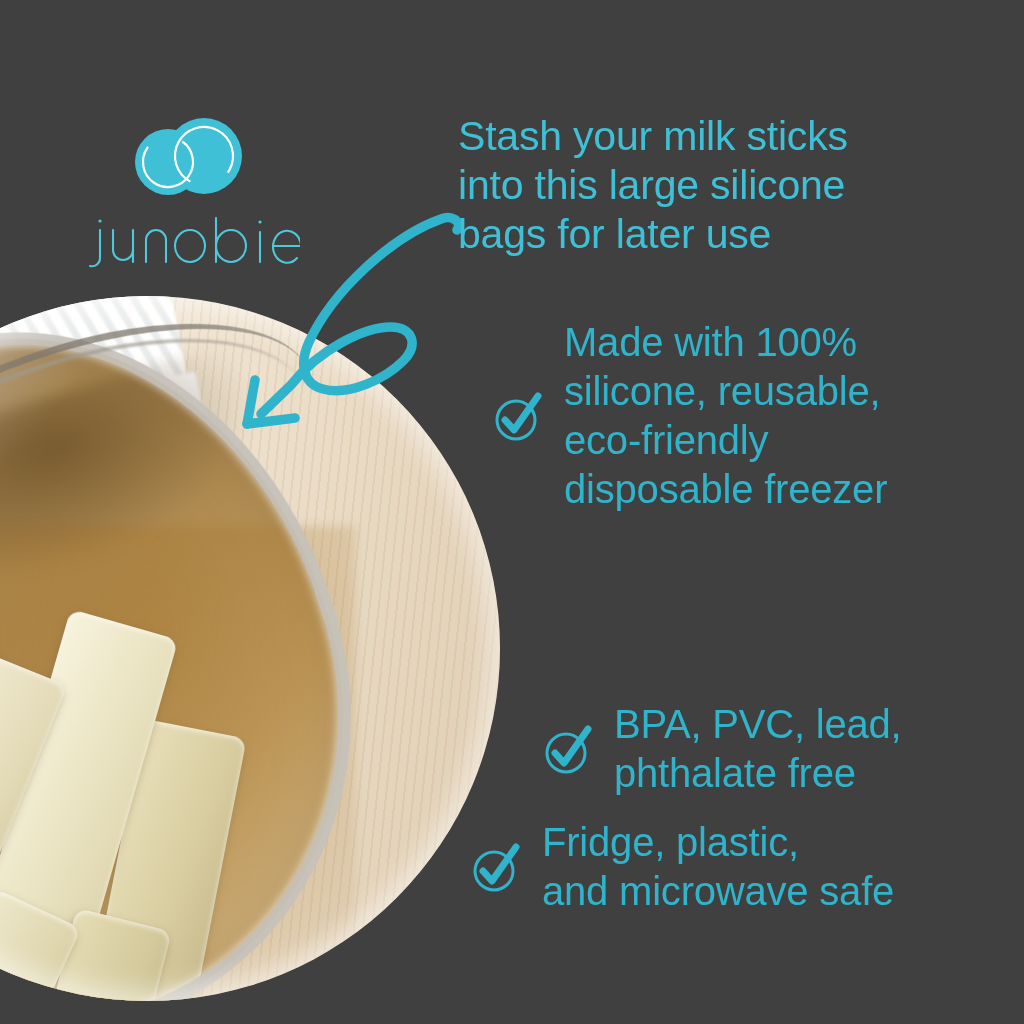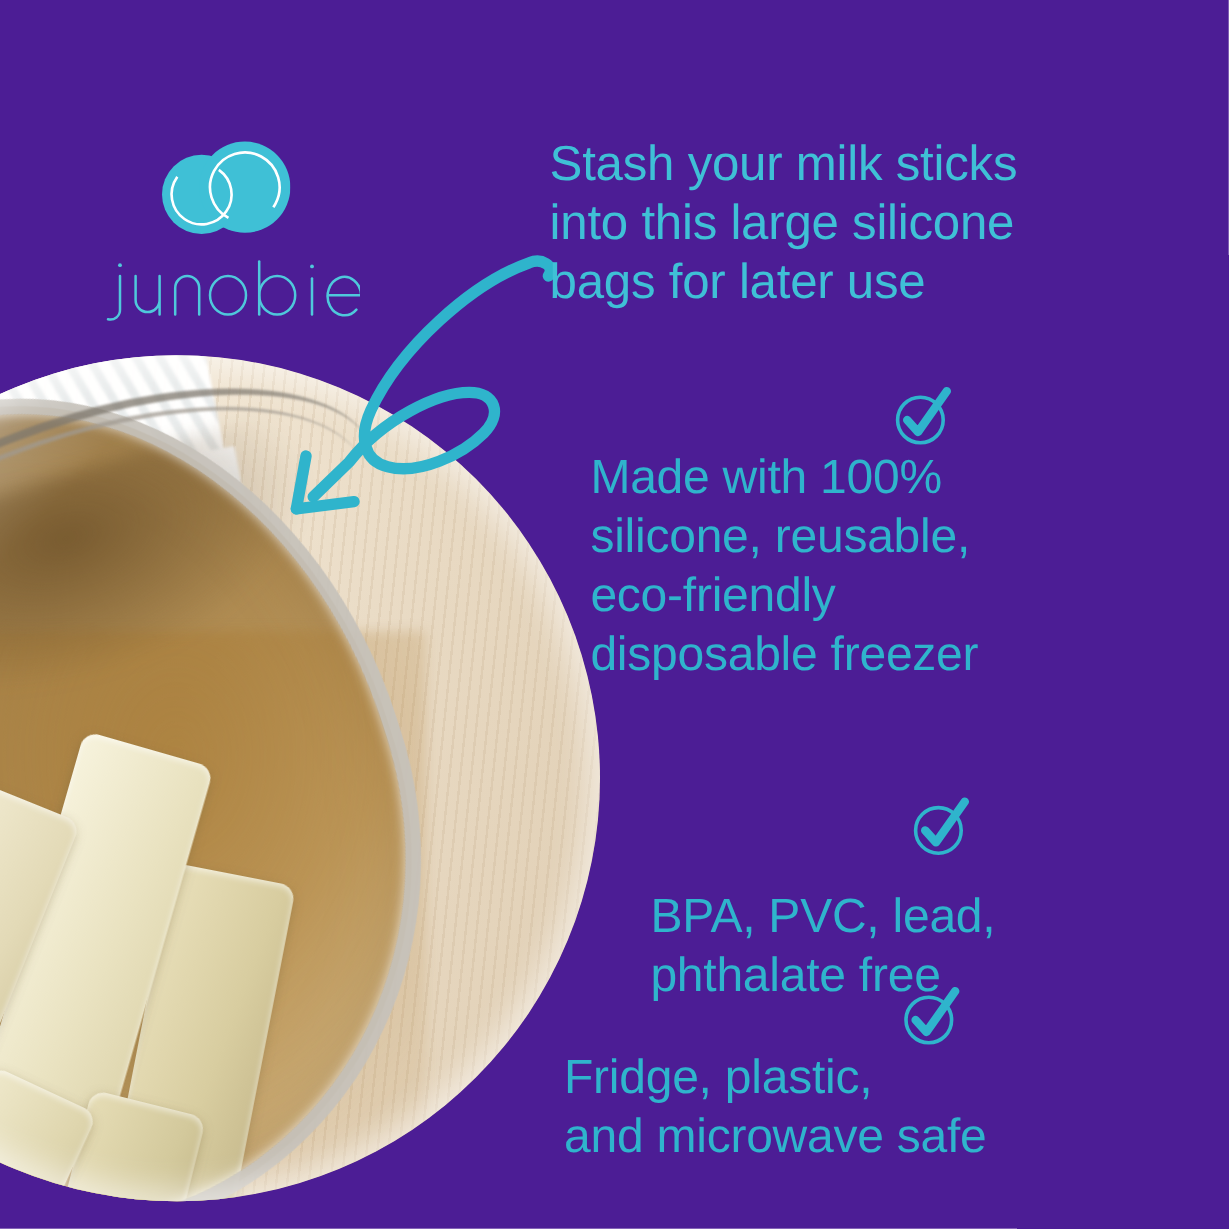--- a/index.html
+++ b/index.html
@@ -3,21 +3,21 @@
 <meta charset="utf-8">
 <style>
   * { margin:0; padding:0; box-sizing:border-box; }
   html,body { width:1024px; height:1024px; }
   body {
     background:#ffffff;
     font-family:"Liberation Sans", sans-serif;
     overflow:hidden;
     position:relative;
   }
-  .canvas { position:relative; width:1024px; height:1024px; background:#4c1d95; overflow:hidden; }
+  .canvas { position:relative; width:1024px; height:1024px; background:#404040; overflow:hidden; }
 
   
   .photo-wrap {
     position:absolute;
     left:-205px; top:296px;
     width:705px; height:705px;
     border-radius:50%;
     overflow:hidden;
   }
   .photo {
@@ -135,33 +135,33 @@
     left:458px; top:112px; width:470px;
     color:#3FC0D6;
     font-size:41px;
     line-height:49px;
     font-weight:300;
     letter-spacing:-0.2px;
   }
   .headline .ln { display:block; white-space:nowrap; }
 
   .bullets { position:absolute; left:0; top:0; width:1024px; }
-  .bullet { position:absolute; display:flex; align-items:flex-end;flex-direction:column; }
+  .bullet { position:absolute; display:flex; align-items:center; }
   .bullet .check { flex:0 0 auto; width:52px; height:52px; margin-right:20px; }
   .bullet .btext {
     color:#2FB4CC;
     font-size:40px;
     line-height:49px;
     font-weight:300;
     letter-spacing:-0.2px;
   }
   .bullet .btext .ln { display:block; white-space:nowrap; }
 
   #bullet-0 { left:492px; top:318px; }
-  #bullet-1 { left:542px; top:660px;gap:24px; }
+  #bullet-1 { left:542px; top:700px; }
   #bullet-2 { left:470px; top:818px; }
   #bullet-0 .check { margin-top:4px; }
   #bullet-1 .check { margin-top:4px; }
   #bullet-2 .check { margin-top:4px; }
 </style>
 </head>
 <body>
 
 <div class="canvas">
 

